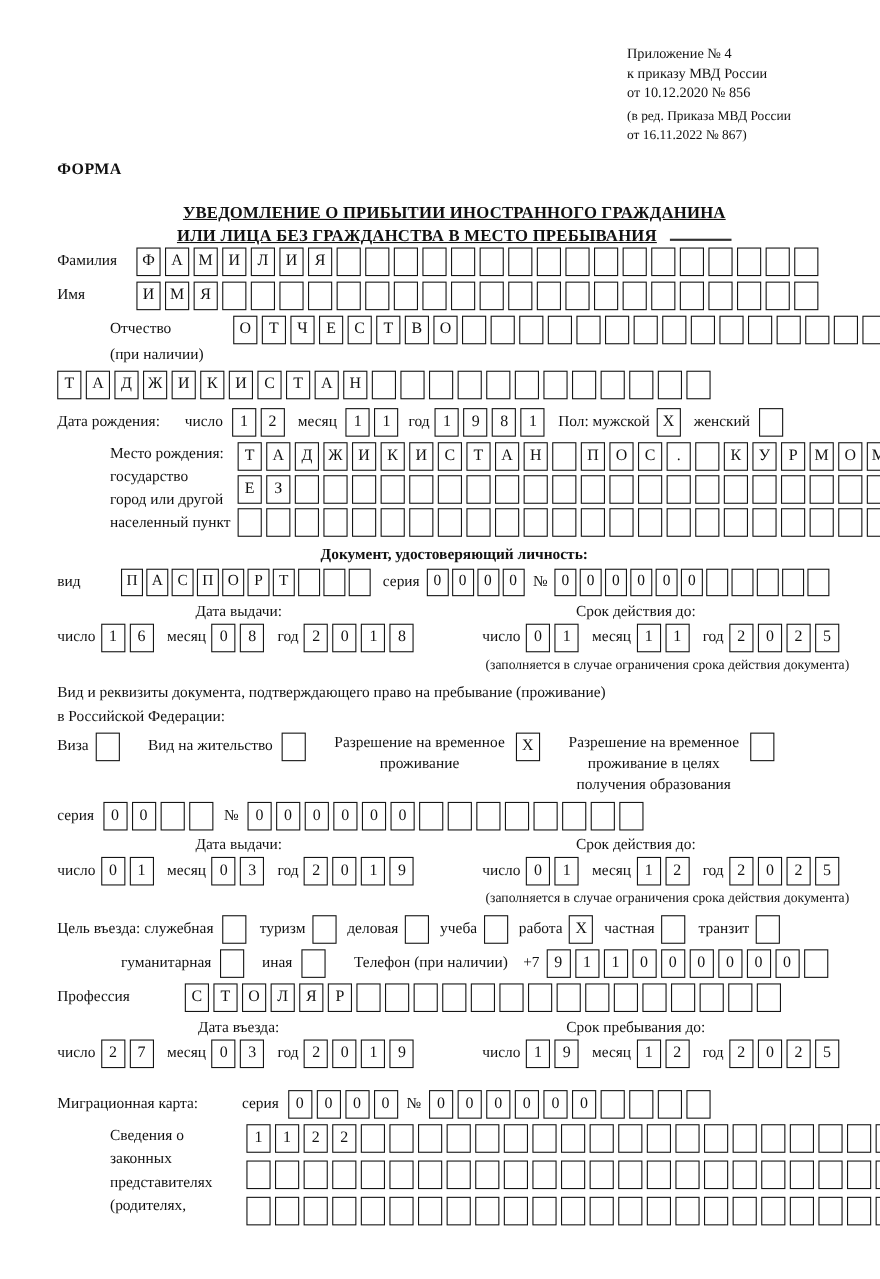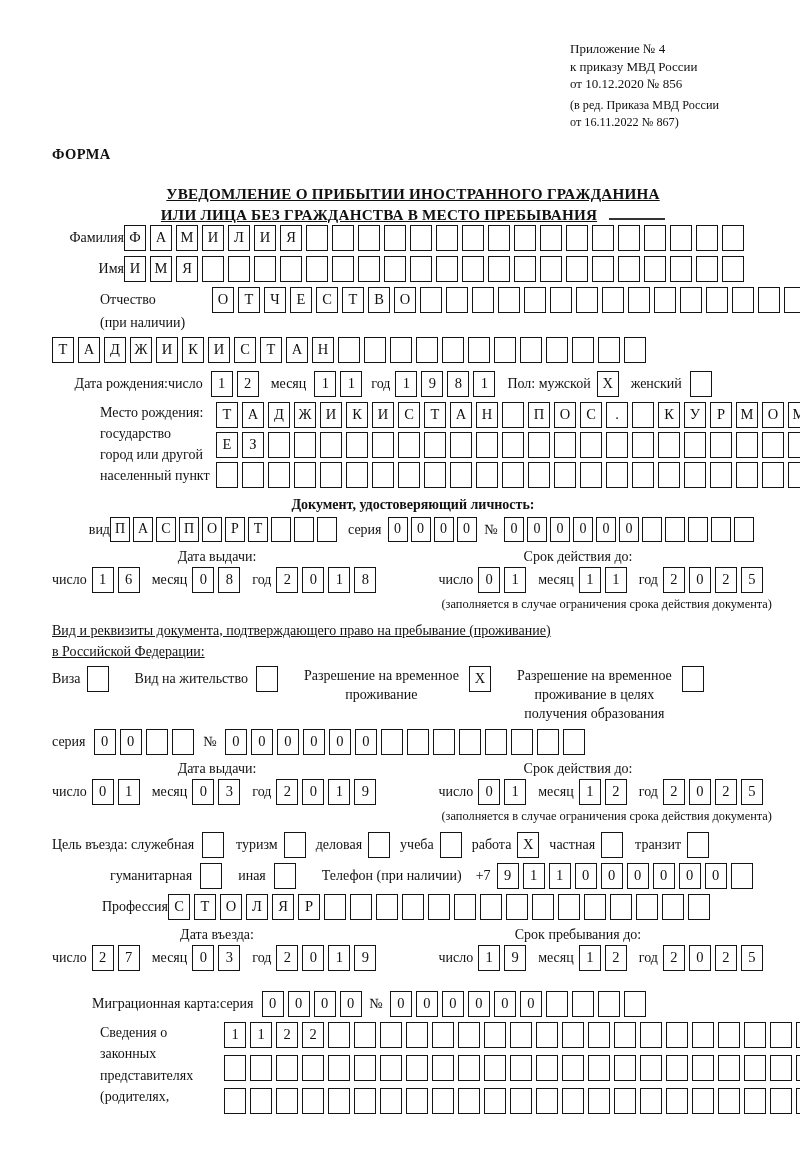--- a/index.html
+++ b/index.html
@@ -14,38 +14,38 @@
   .hdr{width:200px;margin-left:auto;margin-right:4px;font-size:13px;line-height:17.5px;font-family:Liberation Serif, serif;}
   .hdr .sm{font-size:12.2px;}
   .hdr .sm.first{margin-top:4px;}
   .forma{font-weight:bold;font-size:14.5px;margin:14px 4px 0 0;letter-spacing:.4px;}
   .title{margin-top:20px;text-align:center;font-weight:bold;font-size:15.2px;line-height:21px;letter-spacing:.2px;text-decoration:underline;}
   .t-underline{display:inline-block;width:56px;border-bottom:2.6px solid #333;margin-left:12px;height:12px;}
   .sec1{margin-top:24px;margin-bottom:14px;font-weight:bold;font-size:14.1px;text-align:center;letter-spacing:.2px;white-space:nowrap;}
   
   .frow{display:flex;align-items:flex-start;margin-bottom:5px;white-space:nowrap;}
   .frow .tl{line-height:26px;}
-  .lbl{display:inline-block;flex:none;line-height:26px;text-align:right;}
+  .lbl{display:inline-block;flex:none;line-height:26px;}
   .lblcol{flex:none;line-height:19px;margin-left:48px;}
   .boxes{white-space:nowrap;flex:none;}
   .boxrow{display:block;margin-bottom:4px;}
   .cell{
     display:inline-block;box-sizing:border-box;width:22px;height:26px;
     border:1.7px solid #151515;margin-right:4px;background:#fff;
     text-align:center;line-height:23px;font-size:14.5px;vertical-align:top;
   }
   .sm-cells .cell{width:20px;height:25px;margin-right:3px;line-height:22px;font-size:14px;}
   
   .dhdr{display:flex;margin-bottom:2px;line-height:17px;}
   .dhdr .dl{width:330px;text-align:center;flex:none;}
   .dhdr .dr{flex:1;text-align:center;}
   .dlab{line-height:26px;margin:0 5px 0 8px;}
   .dlab.first{margin-left:0;}
   .rnote{text-align:right;font-size:12.4px;margin:-1px 2px 8px 0;}
-  .para{line-height:21px;text-decoration:underline;}
+  .para{line-height:21px;}
   .ctr{flex:none;text-align:center;line-height:19px;}
 </style>
 </head>
 <body>
 
 <div class="page">
 
   <div class="hdr">
     <div>Приложение № 4</div>
     <div>к приказу МВД России</div>

